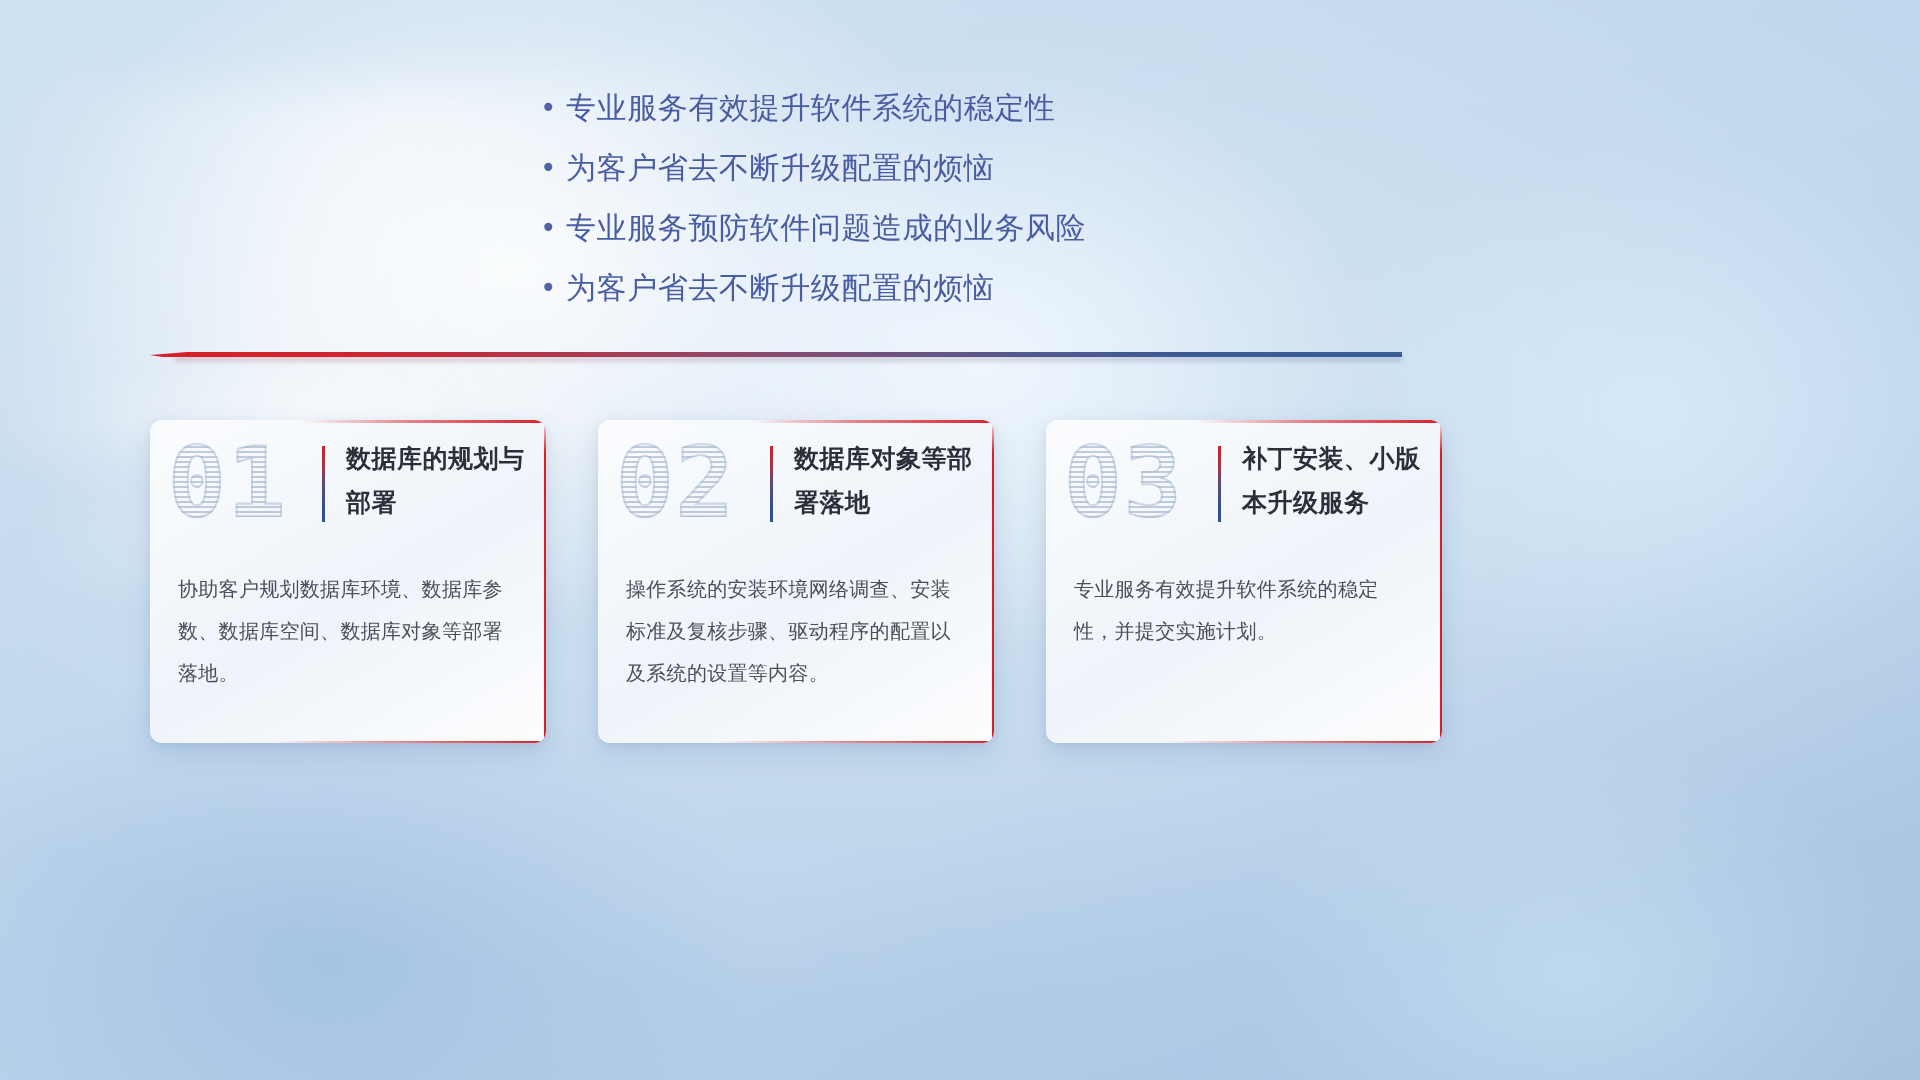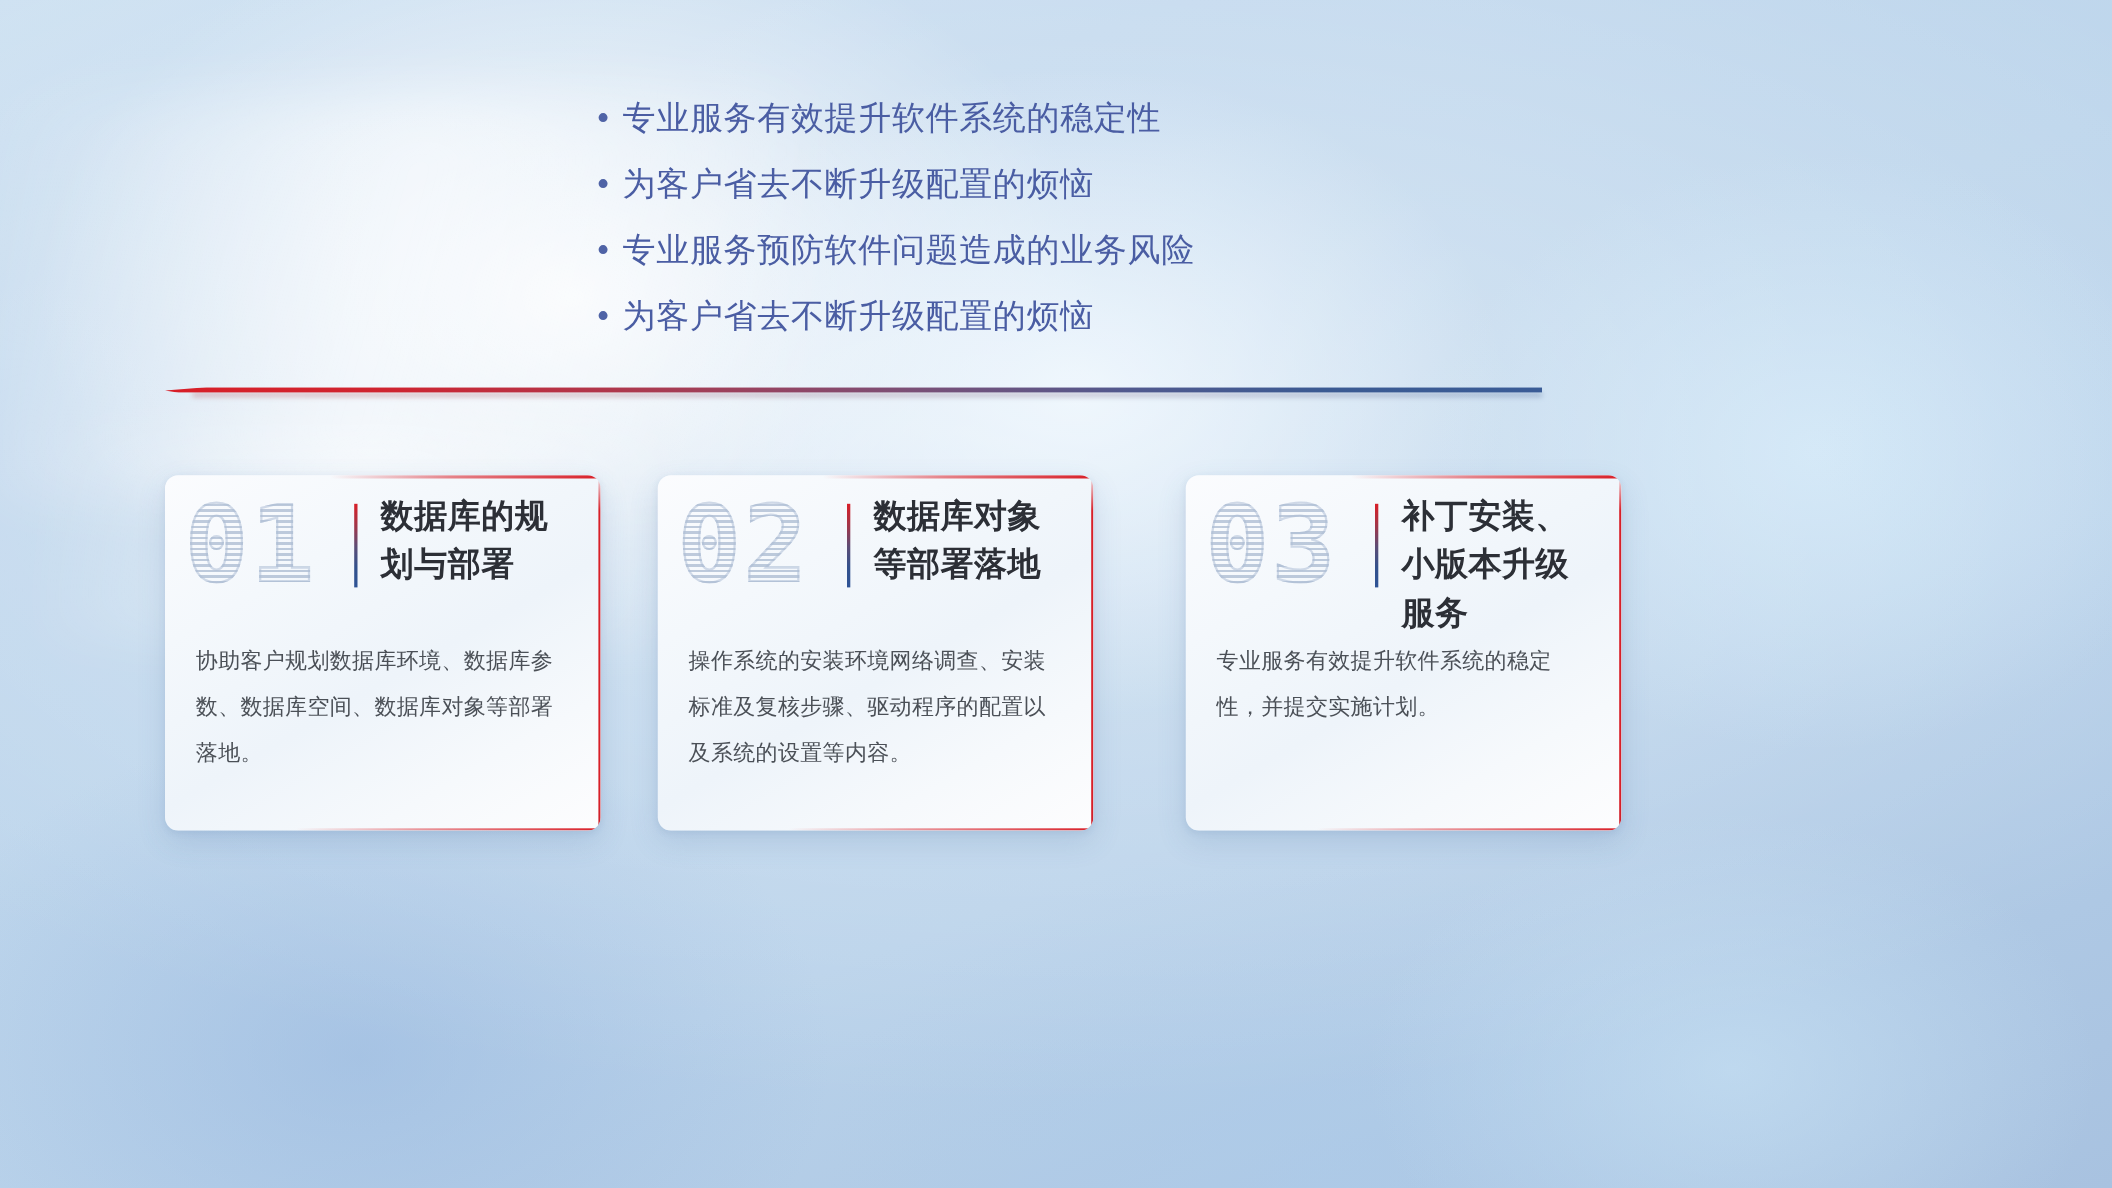--- a/index.html
+++ b/index.html
@@ -87,21 +87,21 @@
     clip-path:polygon(0 62%,3% 0,100% 0,100% 74%,100% 100%,1% 100%);
   }
   .divider-shadow{
     position:absolute;left:2%;top:10px;width:98%;height:4px;
     background:linear-gradient(90deg,rgba(160,30,40,0.28),rgba(60,88,140,0.30));
     filter:blur(2.5px);
   }
 
   
   .cards{
-    position:absolute;left:0;top:432px;width:1756px;height:340px;z-index:5;
+    position:absolute;left:0;top:420px;width:1756px;height:340px;z-index:5;
   }
   .card{
     position:absolute;top:0;width:396px;height:323px;
     border-radius:12px;
     background:linear-gradient(150deg,#fbfcfe 0%,#f4f8fc 28%,#eef4fa 55%,#f6f9fc 78%,#fdfdfe 100%);
     box-shadow:0 10px 26px rgba(70,105,155,0.16), 0 2px 6px rgba(70,105,155,0.10);
     overflow:hidden;
   }
   .card-accent{
     position:absolute;right:0;top:0;width:2.5px;height:100%;
@@ -110,21 +110,21 @@
   .card-accent-top{
     position:absolute;right:0;top:0;height:2.5px;width:62%;
     background:linear-gradient(90deg,rgba(216,31,40,0) 0%,rgba(216,31,40,0.55) 45%,#d81f28 100%);
   }
   .card-accent-bot{
     position:absolute;right:0;bottom:0;height:2.5px;width:70%;
     background:linear-gradient(90deg,rgba(216,31,40,0) 0%,rgba(216,31,40,0.45) 40%,#d81f28 100%);
   }
   .card1{left:150px;}
   .card2{left:598px;}
-  .card3{left:1046px;margin-left:32px;}
+  .card3{left:1046px;}
 
   .card-head{
     position:relative;height:128px;
   }
   .card-num{
     position:absolute;left:18px;top:8px;
     font-size:96px;font-weight:700;line-height:110px;
     letter-spacing:2px;
     font-family:"DejaVu Sans Mono","Liberation Mono",monospace;
     color:transparent;
@@ -138,21 +138,21 @@
     -webkit-background-clip:text;
     background-clip:text;
     opacity:0.75;
   }
   .card-divbar{
     position:absolute;left:172px;top:26px;width:3px;height:76px;
     background:linear-gradient(180deg,#d81f28 0%,#a23548 26%,#5b4d76 52%,#33518c 76%,#2d5396 100%);
   }
   .card-title{
     position:absolute;left:196px;top:16px;width:180px;
-    font-size:30px;line-height:44px;font-weight:700;
+    font-size:25px;line-height:44px;font-weight:700;
     color:#2c2f36;letter-spacing:0.5px;
   }
   .card-body{
     position:absolute;left:28px;top:148px;width:344px;
     font-size:20px;line-height:42px;
     color:#4b5057;letter-spacing:0.3px;
   }
 </style>
 </head>
 <body>

